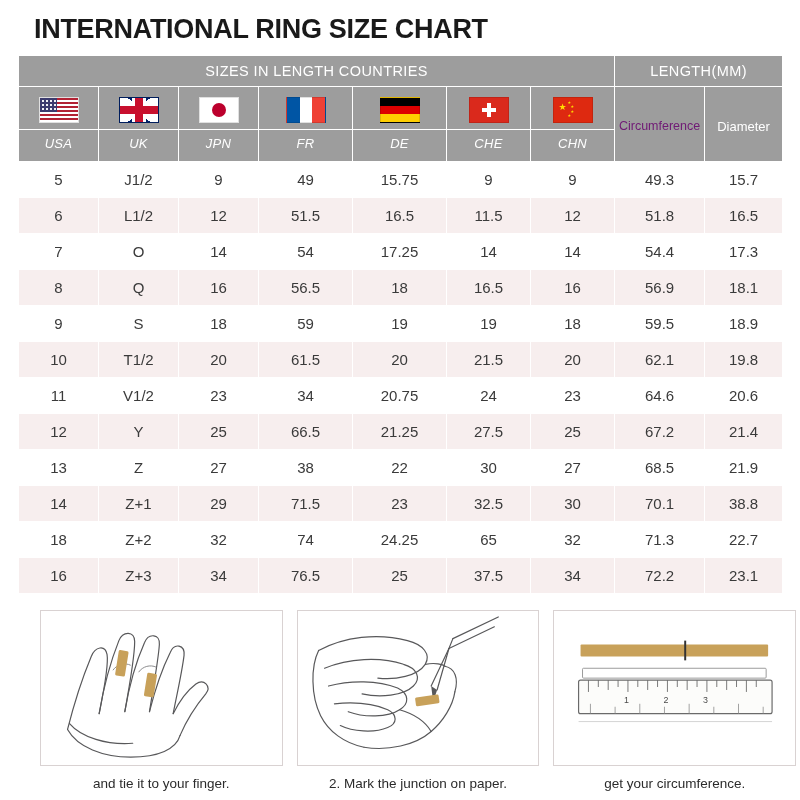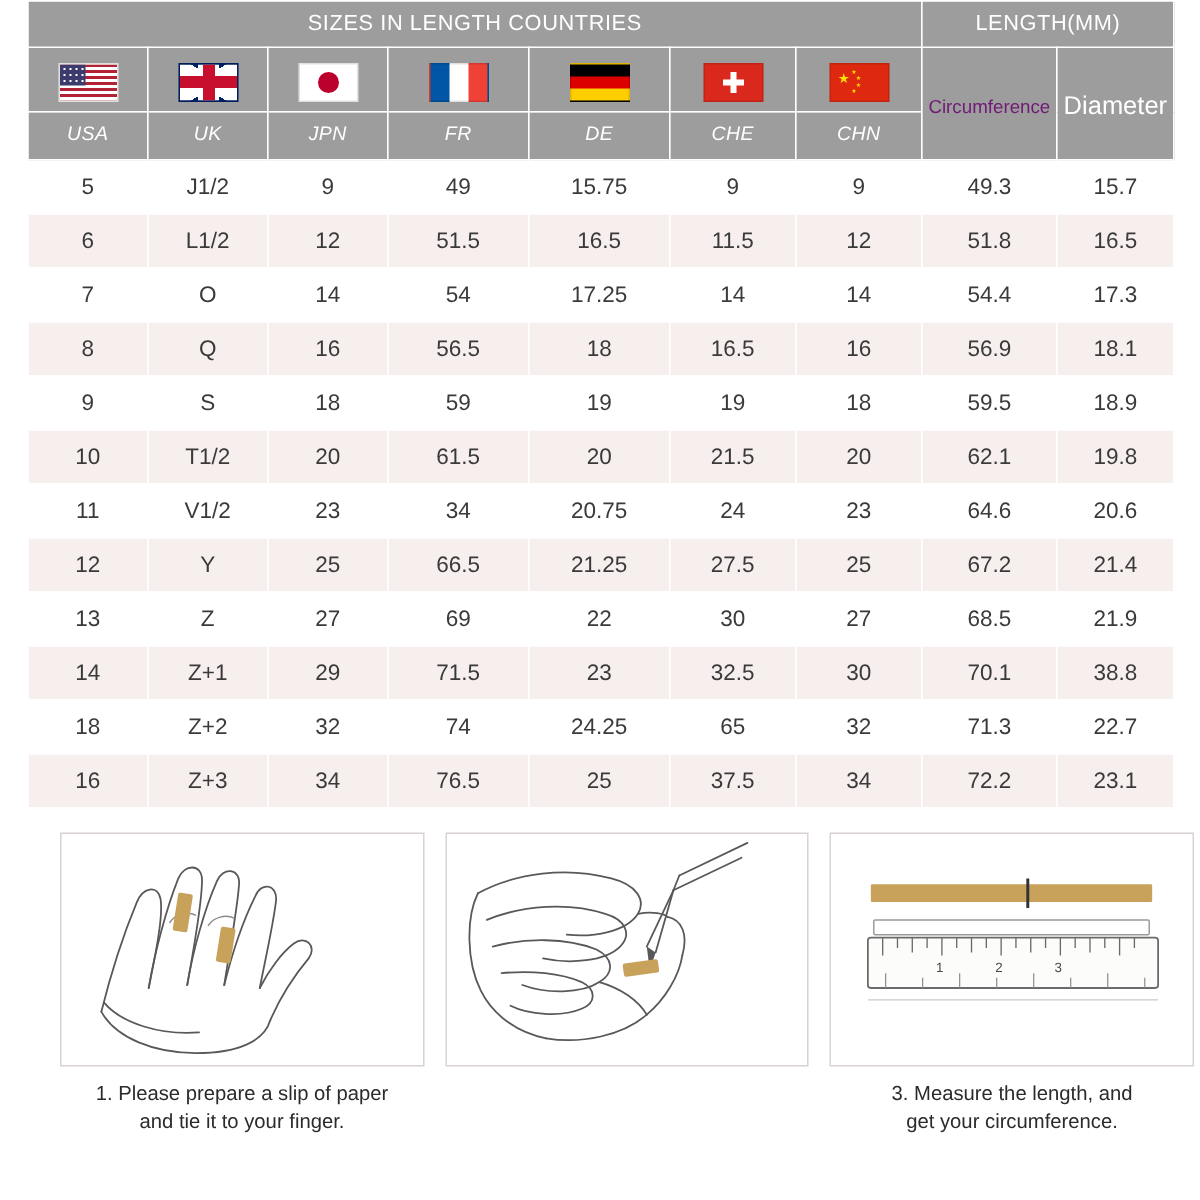--- a/index.html
+++ b/index.html
@@ -191,20 +191,21 @@
     padding-top: 8px;
     color: #2b2b2b;
   }
   .panel-caption .lead { white-space: nowrap; }
 </style>
 </head>
 <body>
 
 <div class="page">
 
+  <div class="title">INTERNATIONAL RING SIZE CHART</div>
 
   <table class="chart">
     <colgroup>
       <col style="width:80px">
         <col style="width:80px">
         <col style="width:80px">
       <col style="width:94px">
         <col style="width:94px">
         <col style="width:84px">
       <col style="width:84px">
@@ -236,21 +237,21 @@
           <span class="flag flag-che"></span>
         </td>
         <td>
           <span class="flag flag-chn">
             <span class="star-big">★</span>
             <span class="star-s s1">★</span><span class="star-s s2">★</span>
             <span class="star-s s3">★</span><span class="star-s s4">★</span>
           </span>
         </td>
         <td rowspan="2" class="len" style="background:#9d9d9d;color:#701a75;font-size:12.5px">Circumference</td>
-        <td rowspan="2" class="len" style="background:#9d9d9d;color:#fff;font-size:17px">Diameter</td>
+        <td rowspan="2" class="len" style="background:#9d9d9d;color:#fff;font-size:13px">Diameter</td>
       </tr>
       <tr class="code-row">
         <td>USA</td>
         <td>UK</td>
         <td>JPN</td>
         <td>FR</td>
         <td>DE</td>
         <td>CHE</td>
         <td>CHN</td>
       </tr>
@@ -341,21 +342,21 @@
         <td>21.25</td>
         <td>27.5</td>
         <td>25</td>
         <td>67.2</td>
         <td>21.4</td>
       </tr>
       <tr class="data-row row-a">
         <td>13</td>
         <td>Z</td>
         <td>27</td>
-        <td>69</td>
+        <td>38</td>
         <td>22</td>
         <td>30</td>
         <td>27</td>
         <td>68.5</td>
         <td>21.9</td>
       </tr>
       <tr class="data-row row-b">
         <td>14</td>
         <td>Z+1</td>
         <td>29</td>
@@ -407,21 +408,20 @@
           </g>
           <g stroke="#8a8a8c" stroke-width="1" fill="none">
             <path d="M66 60 C70 54 78 52 84 55"></path>
             <path d="M92 62 C96 56 104 54 110 57"></path>
           </g>
           <rect x="70" y="40" width="10" height="26" rx="1.5" fill="#c8a15a" transform="rotate(9 75 53)"></rect>
           <rect x="99" y="63" width="10" height="24" rx="1.5" fill="#c8a15a" transform="rotate(9 104 75)"></rect>
         </svg>
       </div>
       <div class="panel-caption">
-        <div class="lead">1. Please prepare a slip of paper</div>
         <div>and tie it to your finger.</div>
       </div>
     </div>
 
     <div class="panel">
       <div class="panel-box">
         <svg viewBox="0 0 230 156" width="100%" height="100%">
           <g fill="none" stroke="#58585a" stroke-width="1.2" stroke-linecap="round">
             <path d="M14 40 C40 26 74 22 104 30 C120 34 128 44 122 54 C114 66 92 70 74 68"></path>
             <path d="M20 58 C44 48 76 46 100 54 C114 58 118 68 110 76 C100 86 76 88 58 84"></path>
@@ -437,20 +437,24 @@
           <g fill="none" stroke="#58585a" stroke-width="1.2" stroke-linecap="round">
             <path d="M150 28 L196 6"></path>
             <path d="M146 38 L192 16"></path>
             <path d="M146 38 L150 28"></path>
             <path d="M128 76 L146 38"></path>
             <path d="M134 80 L146 38"></path>
           </g>
           <path d="M128 76 L134 80 L130 92 Z" fill="#58585a"></path>
           <rect x="112" y="86" width="24" height="9" rx="1.5" fill="#c8a15a" transform="rotate(-8 124 90)"></rect>
         </svg>
+      </div>
+      <div class="panel-caption">
+        <div class="lead">2. Mark the junction on paper.</div>
+        <div></div>
       </div>
     </div>
 
     <div class="panel">
       <div class="panel-box">
         <svg viewBox="0 0 230 156" width="100%" height="100%">
           <rect x="20" y="34" width="190" height="12" rx="1" fill="#c8a15a"></rect>
           <line x1="126" y1="30" x2="126" y2="50" stroke="#333" stroke-width="2"></line>
           <rect x="22" y="58" width="186" height="10" rx="1" fill="#ffffff" stroke="#9a9a9a" stroke-width="1"></rect>
           <rect x="18" y="70" width="196" height="34" rx="2" fill="#fcfcfa" stroke="#6a6a6a" stroke-width="1.2"></rect>
@@ -488,19 +492,18 @@
             <text x="64" y="93">1</text>
             <text x="104" y="93">2</text>
             <text x="144" y="93">3</text>
           </g>
           <g stroke="#c9c9c9" stroke-width="0.8">
             <line x1="18" y1="112" x2="214" y2="112"></line>
           </g>
         </svg>
       </div>
       <div class="panel-caption">
-        <div class="lead">3. Measure the length, and</div>
         <div>get your circumference.</div>
       </div>
     </div>
 
   </div>
 </div>
 
 </body></html>

